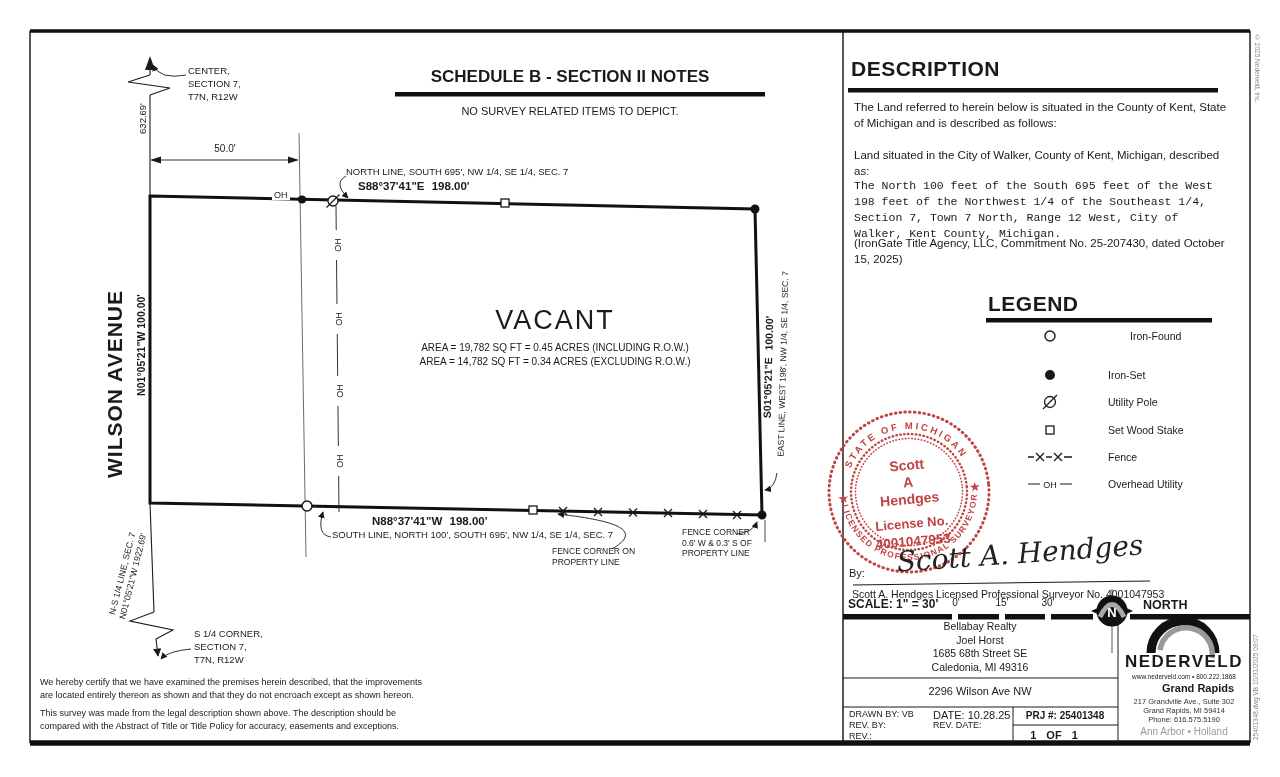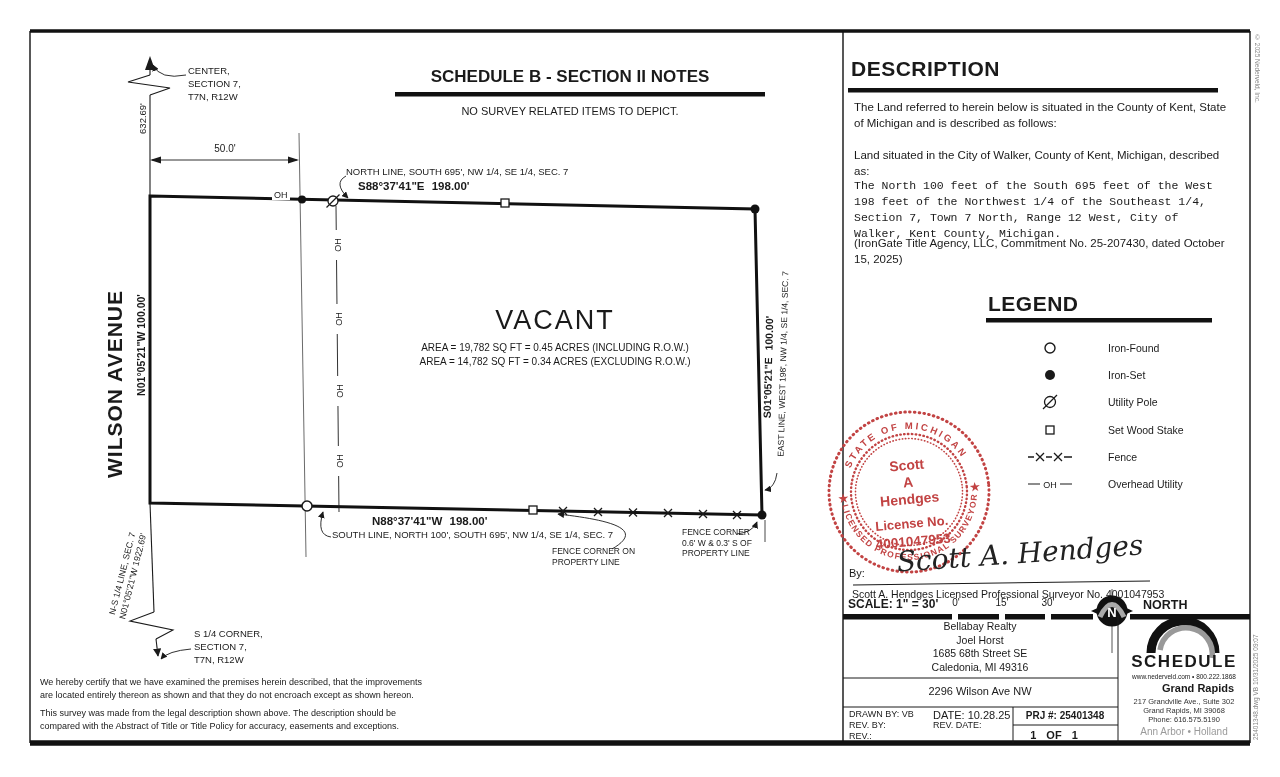--- a/index.html
+++ b/index.html
@@ -181,21 +181,21 @@
   <div class="abs ctr" style="left:370px;top:105px;width:400px;font-size:11px;">NO SURVEY RELATED ITEMS TO DEPICT.</div>
 
   <div class="abs b" style="left:851px;top:57px;font-size:21px;letter-spacing:0.5px;">DESCRIPTION</div>
   <div class="abs" style="left:854px;top:99px;width:374px;font-size:11.5px;line-height:16px;">The Land referred to herein below is situated in the County of Kent, State of Michigan and is described as follows:</div>
   <div class="abs" style="left:854px;top:147px;width:374px;font-size:11.5px;line-height:16px;">Land situated in the City of Walker, County of Kent, Michigan, described as:</div>
   <div class="abs" style="left:854px;top:178px;width:374px;font-size:11.5px;line-height:16px;font-family:Liberation Mono, monospace;">The North 100 feet of the South 695 feet of the West 198 feet of the Northwest 1/4 of the Southeast 1/4, Section 7, Town 7 North, Range 12 West, City of Walker, Kent County, Michigan.</div>
   <div class="abs" style="left:854px;top:235px;width:374px;font-size:11.5px;line-height:16px;">(IronGate Title Agency, LLC, Commitment No. 25-207430, dated October 15, 2025)</div>
 
   <div class="abs b" style="left:988px;top:292px;font-size:21px;letter-spacing:0.5px;">LEGEND</div>
 
-  <div class="legend-row" style="top:334px;">
+  <div class="legend-row" style="top:322px;gap:22px;">
     <span class="legend-sym">
       <svg width="40" height="16">
           <circle cx="20" cy="8" r="5" fill="#fff" stroke="#1a1a1a" stroke-width="1.4"></circle>
         </svg>
       </span>
     <span class="legend-lab">Iron-Found</span>
   </div>
   <div class="legend-row" style="top:361px;">
     <span class="legend-sym">
       <svg width="40" height="16">
@@ -259,24 +259,24 @@
   <div class="abs ctr" style="left:880px;top:685px;width:200px;font-size:11px;">2296 Wilson Ave NW</div>
 
   <div class="abs" style="left:849px;top:709px;font-size:9px;">DRAWN BY: VB</div>
   <div class="abs" style="left:933px;top:709px;font-size:11px;">DATE: 10.28.25</div>
   <div class="abs" style="left:849px;top:720px;font-size:9px;">REV. BY:</div>
   <div class="abs" style="left:933px;top:720px;font-size:9px;">REV. DATE:</div>
   <div class="abs" style="left:849px;top:731px;font-size:9px;">REV.:</div>
   <div class="abs b ctr" style="left:1014px;top:710px;width:102px;font-size:10px;">PRJ #: 25401348</div>
   <div class="abs b ctr" style="left:1014px;top:729px;width:80px;font-size:11px;word-spacing:7px;">1 OF 1</div>
 
-  <div class="abs b ctr" style="left:1120px;top:652px;width:128px;font-size:17px;letter-spacing:1.5px;">SCHEDULE</div>
+  <div class="abs b ctr" style="left:1120px;top:652px;width:128px;font-size:17px;letter-spacing:1.5px;">NEDERVELD</div>
   <div class="abs ctr" style="left:1120px;top:673px;width:128px;font-size:6.5px;">www.nederveld.com • 800.222.1868</div>
   <div class="abs b ctr" style="left:1120px;top:682px;width:156px;font-size:11px;">Grand Rapids</div>
   <div class="abs ctr" style="left:1120px;top:697px;width:128px;font-size:7.5px;color:#333;">217 Grandville Ave., Suite 302</div>
-  <div class="abs ctr" style="left:1120px;top:706px;width:128px;font-size:7.5px;color:#333;">Grand Rapids, MI 39068</div>
+  <div class="abs ctr" style="left:1120px;top:706px;width:128px;font-size:7.5px;color:#333;">Grand Rapids, MI 59414</div>
   <div class="abs ctr" style="left:1120px;top:715px;width:128px;font-size:7.5px;color:#333;">Phone: 616.575.5190</div>
   <div class="abs ctr" style="left:1120px;top:726px;width:128px;font-size:10px;color:#9a9a9a;">Ann Arbor • Holland</div>
 
   <div class="abs vert-dn" style="left:1254px;top:34px;height:90px;font-size:6.5px;color:#888;">© 2025 Nederveld, Inc.</div>
   <div class="abs vert-up" style="left:1252px;top:606px;height:134px;font-size:6.5px;color:#888;">25401348.dwg    VB    10/31/2025    09:07</div>
 
 </div>
 
 </body></html>

